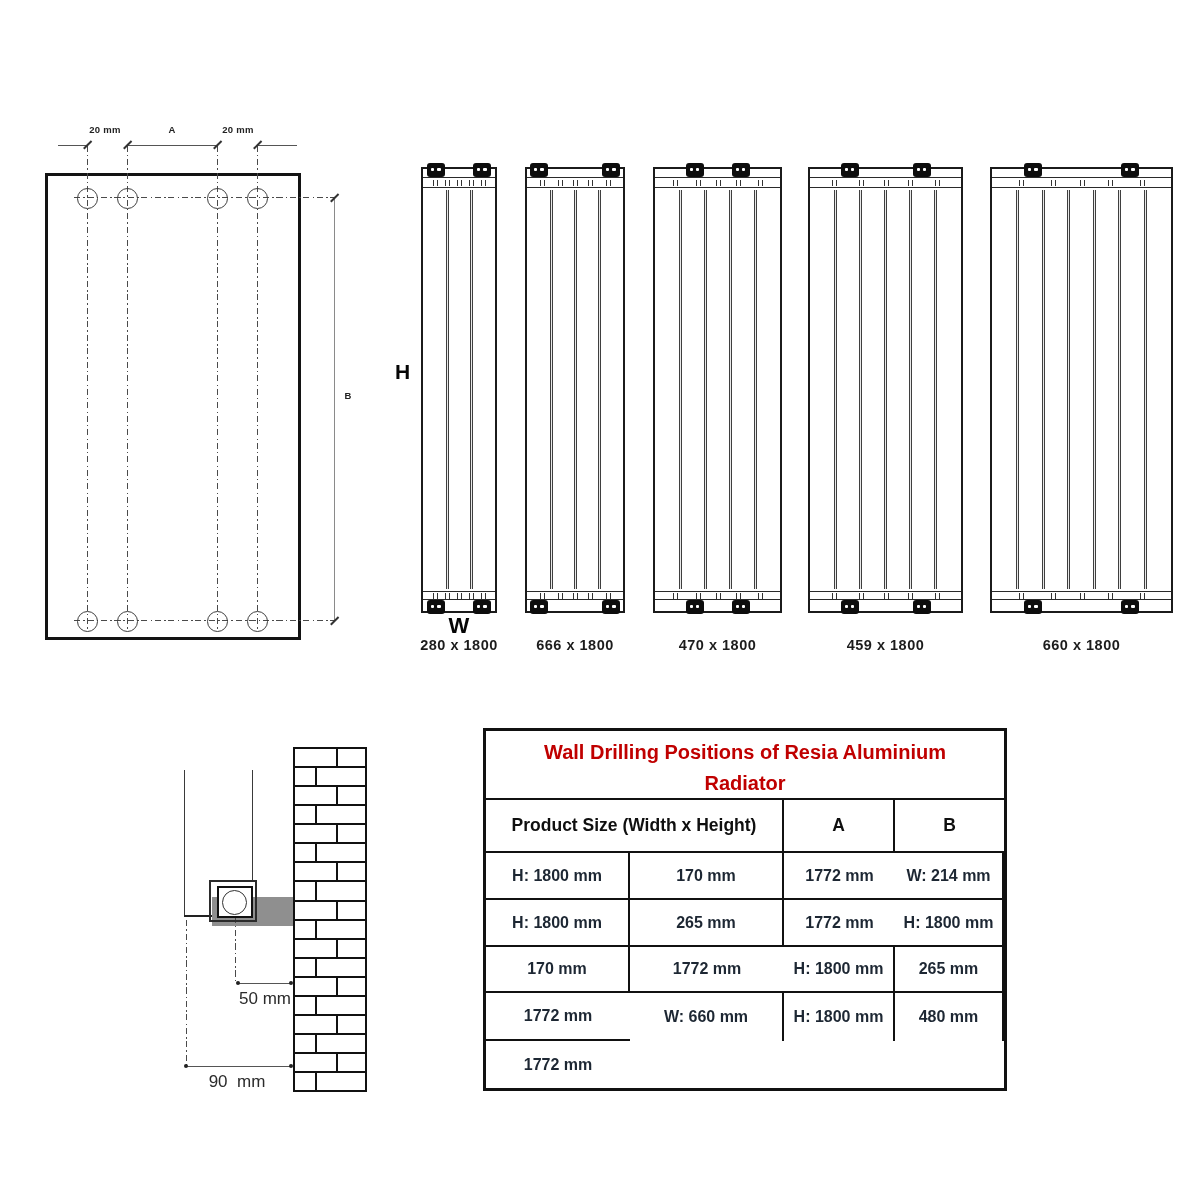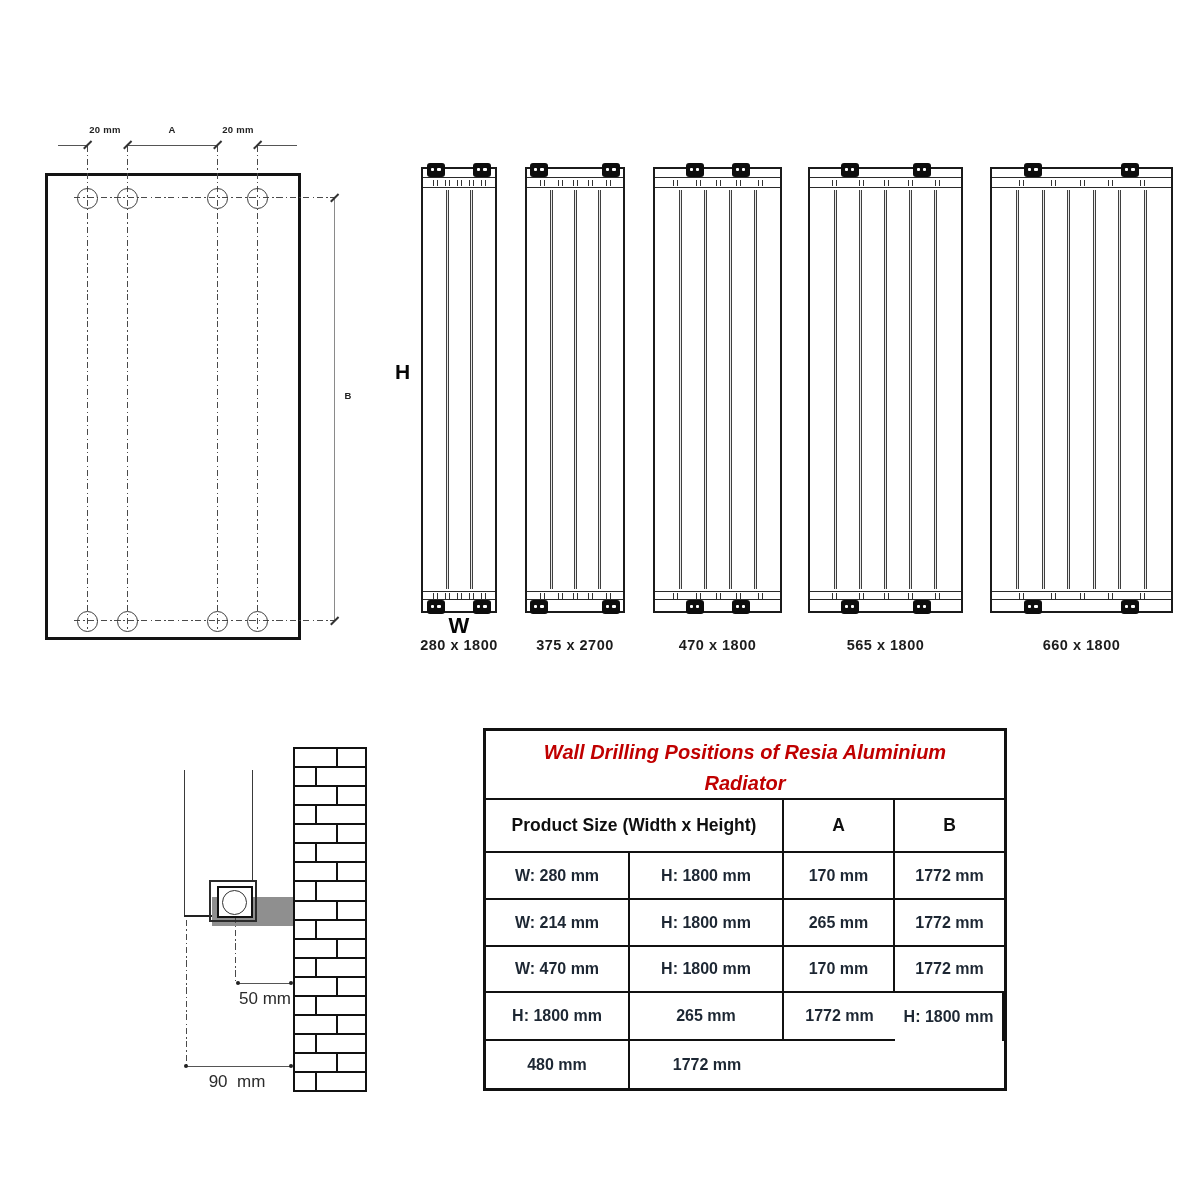--- a/index.html
+++ b/index.html
@@ -43,21 +43,21 @@
   .bracket-circle{position:absolute;left:3px;top:1.5px;width:25px;height:25px;border:1.8px solid #333;border-radius:50%;box-sizing:border-box;}
   .mm-line{position:absolute;height:1.2px;background:#555;}
   .mm-dot{position:absolute;width:4px;height:4px;background:#222;border-radius:50%;}
   .mm-label{position:absolute;font-size:17px;color:#2b2b2b;text-align:center;white-space:pre;}
   
   .spec-table{position:absolute;left:483px;top:728px;width:524px;border:3px solid #111;box-sizing:border-box;background:#fff;
     display:grid;grid-template-columns:144px 154px 111px 109px;grid-template-rows:69px 53px 47px 47px 46px 48px 47px;}
   .tcell{display:flex;align-items:center;justify-content:center;border-right:2px solid #111;border-bottom:2px solid #111;box-sizing:border-box;text-align:center;}
   .tcell.lastcol{border-right:none;}
   .tcell.lastrow{border-bottom:none;}
-  .t-title{grid-column:1/5;border-right:none;font-weight:bold;font-style:italic;font-size:20px;line-height:1.55;padding:5px 28px;margin-top:6px;}
+  .t-title{grid-column:1/5;border-right:none;font-weight:bold;font-size:20px;line-height:1.55;padding:5px 28px;margin-top:6px;}
   .t-head{font-weight:bold;font-size:17.5px;color:#0f0f0f;}
   .t-head-ps{grid-column:1/3;text-align:right;}
   .t-data{font-size:16px;font-weight:600;color:#1d2733;}
 </style>
 </head>
 <body>
 
 <div class="canvas">
 
   <div>
@@ -190,21 +190,21 @@
           <i class="d2"></i>
         </div>
         <div class="rad-tab" style="left: 5px; top: 437px;">
           <i class="d1"></i>
           <i class="d2"></i>
         </div>
         <div class="rad-tab" style="left: 77px; top: 437px;">
           <i class="d1"></i>
           <i class="d2"></i>
         </div>
-        <div class="rad-size">375 x 2700</div>
+        <div class="rad-size">666 x 1800</div>
       </div>
       <div class="radiator" style="left: 653px; width: 129px;">
         <div class="rad-body"></div>
         <div class="rad-line rad-hline1"></div>
         <div class="rad-tickstrip rad-strip-b" style="top: 16px;">
           <div class="rad-tick" style="left: 18px;"></div>
           <div class="rad-tick" style="left: 22px;"></div>
           <div class="rad-tick" style="left: 40.5px;"></div>
           <div class="rad-tick" style="left: 44.5px;"></div>
           <div class="rad-tick" style="left: 60.5px;"></div>
@@ -291,21 +291,21 @@
           <i class="d2"></i>
         </div>
         <div class="rad-tab" style="left: 32.5px; top: 437px;">
           <i class="d1"></i>
           <i class="d2"></i>
         </div>
         <div class="rad-tab" style="left: 104.5px; top: 437px;">
           <i class="d1"></i>
           <i class="d2"></i>
         </div>
-        <div class="rad-size">565 x 1800</div>
+        <div class="rad-size">459 x 1800</div>
       </div>
       <div class="radiator" style="left: 990px; width: 183px;">
         <div class="rad-body"></div>
         <div class="rad-line rad-hline1"></div>
         <div class="rad-tickstrip rad-strip-b" style="top: 16px;">
           <div class="rad-tick" style="left: 26.64px;"></div>
           <div class="rad-tick" style="left: 30.64px;"></div>
           <div class="rad-tick" style="left: 58.86px;"></div>
           <div class="rad-tick" style="left: 62.86px;"></div>
           <div class="rad-tick" style="left: 87.5px;"></div>
@@ -432,33 +432,32 @@
     <div class="mm-dot" style="left:289px;top:1064px;"></div>
     <div class="mm-label" style="left:192px;top:1072px;width:90px;">90  mm</div>
   </div>
 
   <div class="spec-table" id="spectable">
     <div class="tcell t-title" style="color: rgb(192, 0, 0);">Wall Drilling Positions of Resia Aluminium Radiator</div>
     <div class="tcell t-head t-head-ps">Product Size (Width x Height)</div>
     <div class="tcell t-head">A</div>
     <div class="tcell t-head lastcol">B</div>
 
-  <div class="tcell t-data">W: 280 mm</div>
       <div class="tcell t-data">H: 1800 mm</div>
       <div class="tcell t-data">170 mm</div>
       <div class="tcell t-data lastcol">1772 mm</div>
       <div class="tcell t-data">W: 214 mm</div>
       <div class="tcell t-data">H: 1800 mm</div>
       <div class="tcell t-data">265 mm</div>
       <div class="tcell t-data lastcol">1772 mm</div>
-      <div class="tcell t-data">W: 470 mm</div>
       <div class="tcell t-data">H: 1800 mm</div>
       <div class="tcell t-data">170 mm</div>
       <div class="tcell t-data lastcol">1772 mm</div>
       <div class="tcell t-data">H: 1800 mm</div>
       <div class="tcell t-data">265 mm</div>
       <div class="tcell t-data lastcol">1772 mm</div>
+      <div class="tcell t-data lastrow">W: 660 mm</div>
       <div class="tcell t-data lastrow">H: 1800 mm</div>
       <div class="tcell t-data lastrow">480 mm</div>
       <div class="tcell t-data lastcol lastrow">1772 mm</div>
     </div>
 
 </div>
 
 </body></html>

